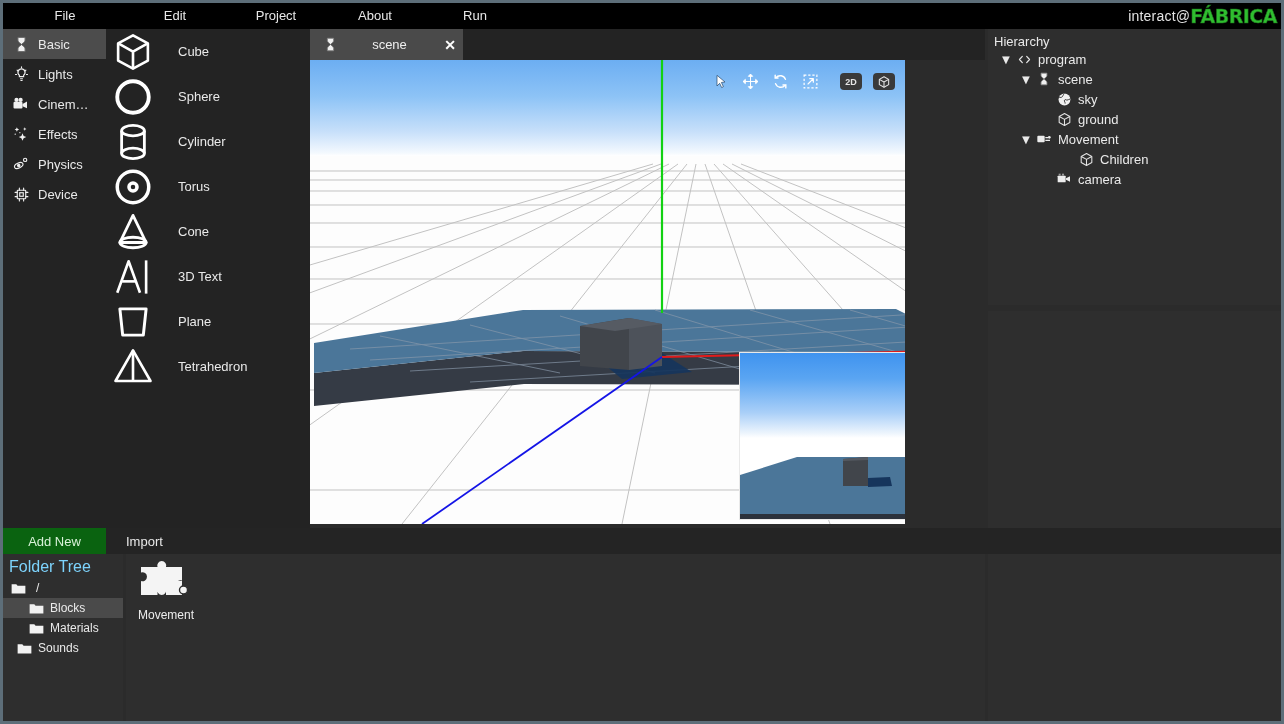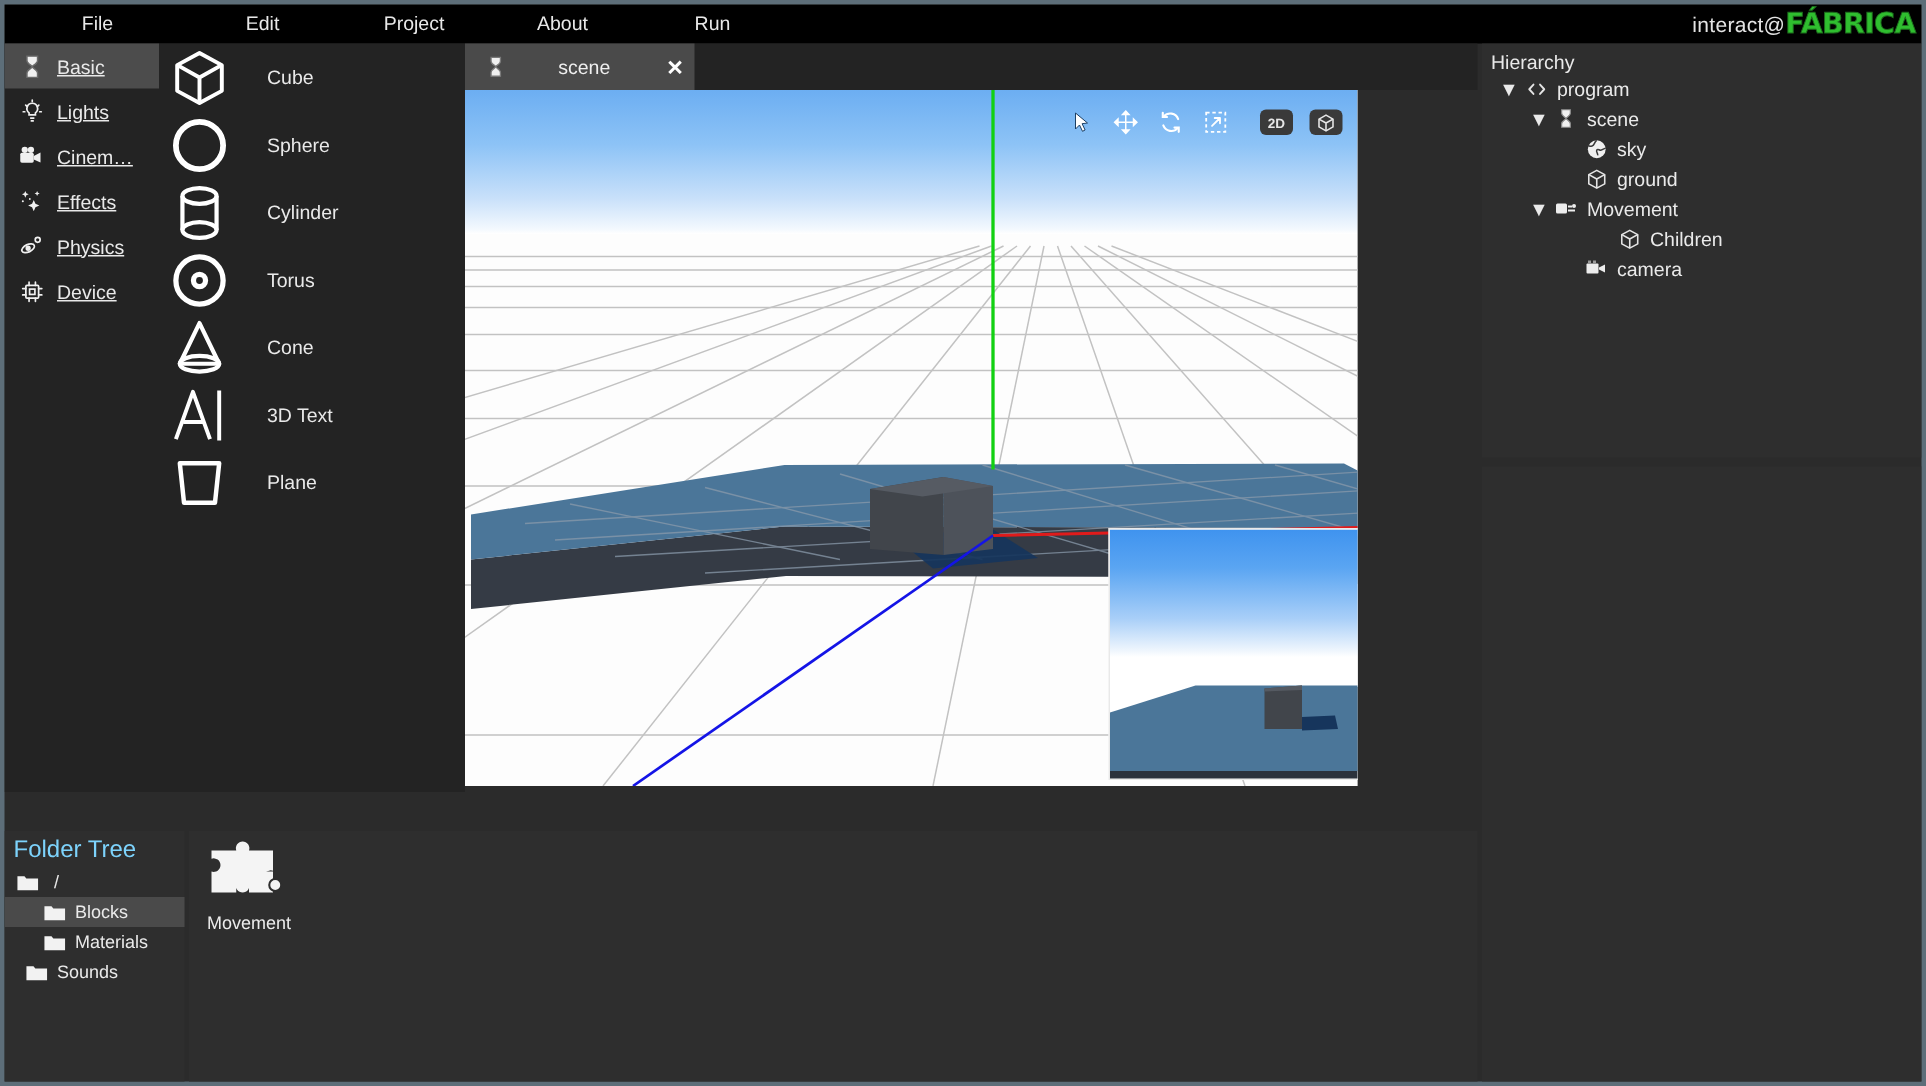--- a/index.html
+++ b/index.html
@@ -50,21 +50,21 @@
     position: absolute; left: 0; top: 26px; width: 103px; height: 499px;
     background: #232323;
   }
   .cat-item {
     position: relative; height: 30px; display: flex; align-items: center;
     padding-left: 8px; color: #e9e9e9; font-size: 13px; cursor: default;
   }
   .cat-item.active { background: #4c4c4c; }
   .cat-item .ci { width: 20px; height: 20px; margin-right: 7px; flex: none;
                   display: flex; align-items: center; justify-content: center; }
-  .cat-item .lbl { white-space: nowrap; text-decoration: underline; }
+  .cat-item .lbl { white-space: nowrap; }
 
   
   #shape-palette {
     position: absolute; left: 103px; top: 26px; width: 204px; height: 499px;
     background: #232323;
   }
   .shape-row {
     position: relative; height: 45px; display: flex; align-items: center;
     cursor: default;
   }
@@ -329,20 +329,29 @@
 
     <div class="shape-row">
       <span class="si">
         <svg width="42" height="42" viewBox="0 0 24 24" fill="none" stroke="#ffffff" stroke-width="1.7" stroke-linejoin="round">
           <path d="M4.5 4.5h15l-1.6 15H6.1z"></path>
         </svg>
       </span>
       <span class="sl">Plane</span>
     </div>
 
+    <div class="shape-row">
+      <span class="si">
+        <svg width="42" height="42" viewBox="0 0 24 24" fill="none" stroke="#ffffff" stroke-width="1.5" stroke-linejoin="round">
+          <path d="M12 2.5L22 20H2z"></path>
+            <path d="M12 2.5V20"></path>
+        </svg>
+      </span>
+      <span class="sl">Tetrahedron</span>
+    </div>
   </div>
 
   <div id="tabstrip">
     <div id="scene-tab">
       <span class="t-icon">
         <svg width="15" height="15" viewBox="0 0 24 24">
             <path d="M7 2h10v4c0 3-5 5-5 6s5 3 5 6v4H7v-4c0-3 5-5 5-6S7 9 7 6V2z" fill="#f0f0f0" stroke="#7a7a7a" stroke-width="1.4"></path>
           </svg>
       </span>
       <span class="t-label">scene</span>
@@ -541,20 +550,24 @@
             <rect x="4" y="4" width="3" height="3" fill="#9a9a9a"></rect>
             <rect x="9" y="4" width="3" height="3" fill="#9a9a9a"></rect>
           </svg>
       </span>
       <span class="tlabel">camera</span>
     </div>
   </div>
 
   <div id="inspector"></div>
 
+  <div id="assetbar">
+    <div id="add-new-button">Add New</div>
+    <div id="import-button">Import</div>
+  </div>
 
   <div id="folder-tree">
     <div id="folder-tree-title">Folder Tree</div>
 
     <div class="folder-row" style="padding-left:6px">
       <span class="fi">
         <svg width="15" height="13" viewBox="0 0 24 20" fill="#f2f2f2">
             <path d="M1 3h7.5l2 2.5H23V18H1z"></path>
           </svg>
       </span>

